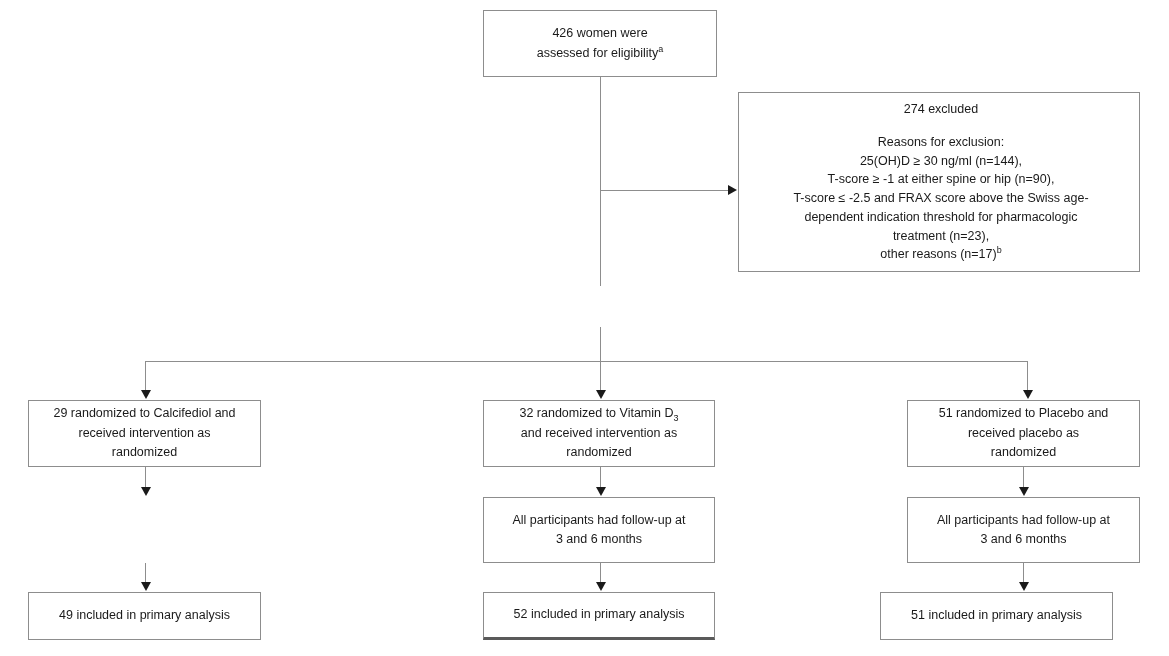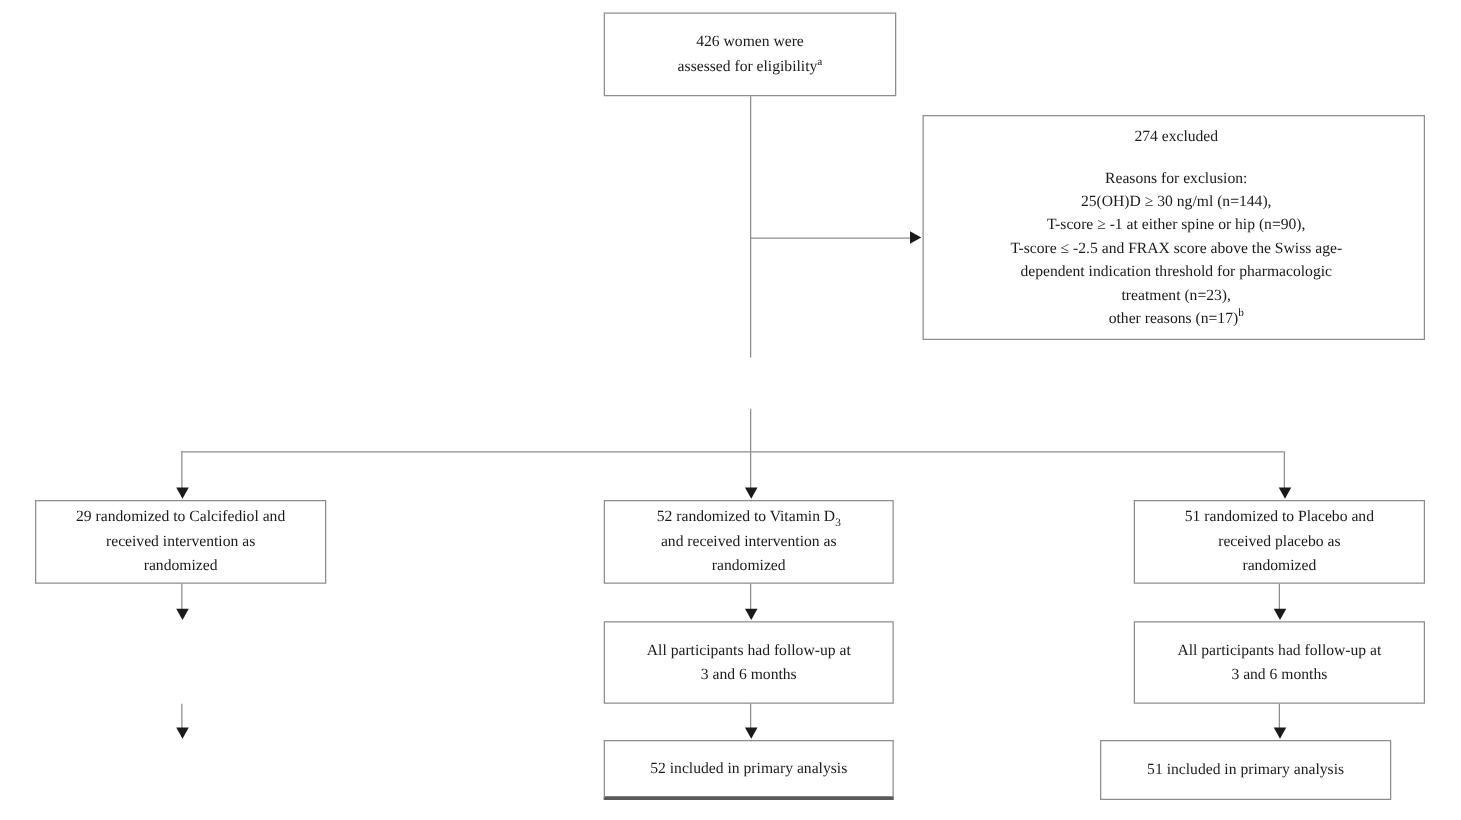--- a/index.html
+++ b/index.html
@@ -10,21 +10,20 @@
   body {
     font-family: "Liberation Sans", sans-serif;
     color: #1a1a1a;
   }
   #canvas {
     position: relative;
     width: 1169px;
     height: 656px;
     background: #ffffff;
     overflow: hidden;
-    font-family: Liberation Serif, serif;
   }
   .box {
     position: absolute;
     box-sizing: border-box;
     border: 1px solid #8d8d8d;
     background: #ffffff;
     display: flex;
     align-items: center;
     justify-content: center;
     text-align: center;
@@ -121,25 +120,30 @@
     </div>
   </div>
 
   <div class="line vline" style="left:145px; top:467px; height:21px;"></div>
   <div class="arrow-down" style="left:141px; top:487px;"></div>
 
 
   <div class="line vline" style="left:145px; top:563px; height:20px;"></div>
   <div class="arrow-down" style="left:141px; top:582px;"></div>
 
+  <div class="box" style="left:28px; top:592px; width:233px; height:48px;">
+    <div class="inner">
+      <div>49 included in primary analysis</div>
+    </div>
+  </div>
 
   <div class="box" style="left:483px; top:400px; width:232px; height:67px;">
     <div class="inner">
       <div>
-        <span>52 randomized  to Vitamin D</span><sub>3</sub>
+        <span>32 randomized  to Vitamin D</span><sub>3</sub>
       </div>
       <div>and received intervention as</div>
       <div>randomized</div>
     </div>
   </div>
 
   <div class="line vline" style="left:600px; top:467px; height:21px;"></div>
   <div class="arrow-down" style="left:596px; top:487px;"></div>
 
   <div class="box" style="left:483px; top:497px; width:232px; height:66px;">

